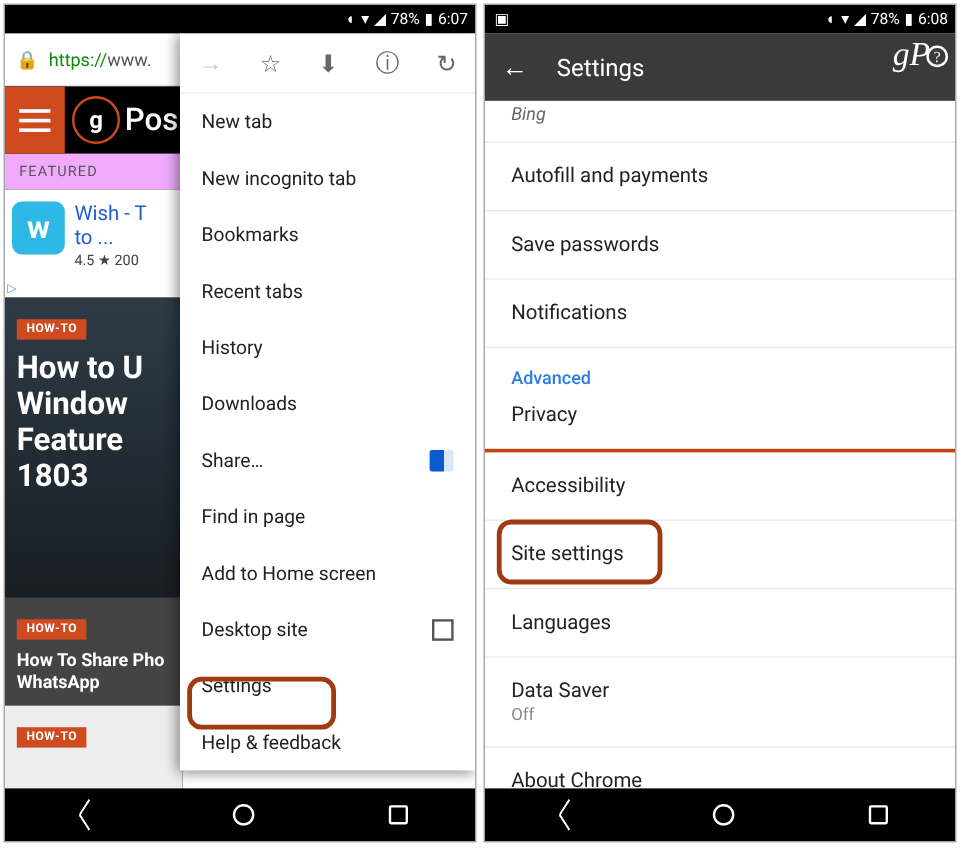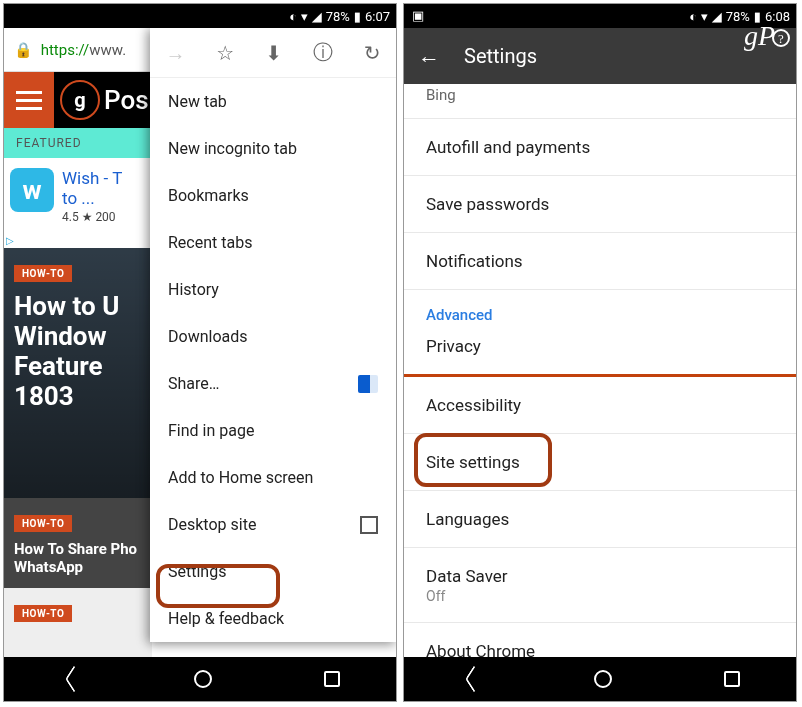--- a/index.html
+++ b/index.html
@@ -86,21 +86,21 @@
     margin-left: 6px;
     width: 40px; height: 40px;
     border: 2px solid #cf4a1e;
     border-radius: 50%;
     display:flex; align-items:center; justify-content:center;
     color:#fff; font-weight:bold; font-size:20px;
     background:#000;
   }
   .logo-text { color:#fff; font-size:26px; margin-left:4px; font-weight:500;}
   .featured-bar {
-    background:#5eead4;
+    background:#f0abfc;
     color:#555;
     font-size:12px;
     letter-spacing:1px;
     padding:8px 12px;
   }
   .ad-block {
     background:#fff;
     padding:10px 6px 6px 6px;
     height: 90px;
     position:relative;
@@ -185,21 +185,21 @@
     color:#fff;
     display:flex;
     align-items:center;
     padding:0 14px;
     font-size:20px;
     gap:24px;
   }
   .gp-logo {
     position:absolute;
     right:6px;
-    top:16px;
+    top:26px;
     color:#fff;
     font-family: Georgia, serif;
     font-size:28px;
     font-style:italic;
   }
   .gp-logo .q {
     display:inline-block;
     width:18px;height:18px;
     border:2px solid #fff;
     border-radius:50%;
@@ -214,21 +214,21 @@
     position:absolute;
     top:80px; left:0; right:0; bottom:44px;
     overflow:hidden;
   }
   .settings-item {
     padding:18px 22px;
     font-size:17px;
     color:#222;
     border-bottom:1px solid #e8e8e8;
   }
-  .settings-item.first-partial { padding-top:2px; padding-bottom:14px; color:#666; font-size:15px; border-top:none;}
+  .settings-item.first-partial { padding-top:2px; padding-bottom:14px; color:#666; font-size:15px; border-top:none;font-style:italic;}
   .settings-section {
     padding:16px 22px 4px 22px;
     font-size:15px;
     color:#2a7de1;
     font-weight:500;
     border-bottom:none;
   }
   .settings-sub { color:#888; font-size:14px; margin-top:2px;}
   
   .nav-bar {

